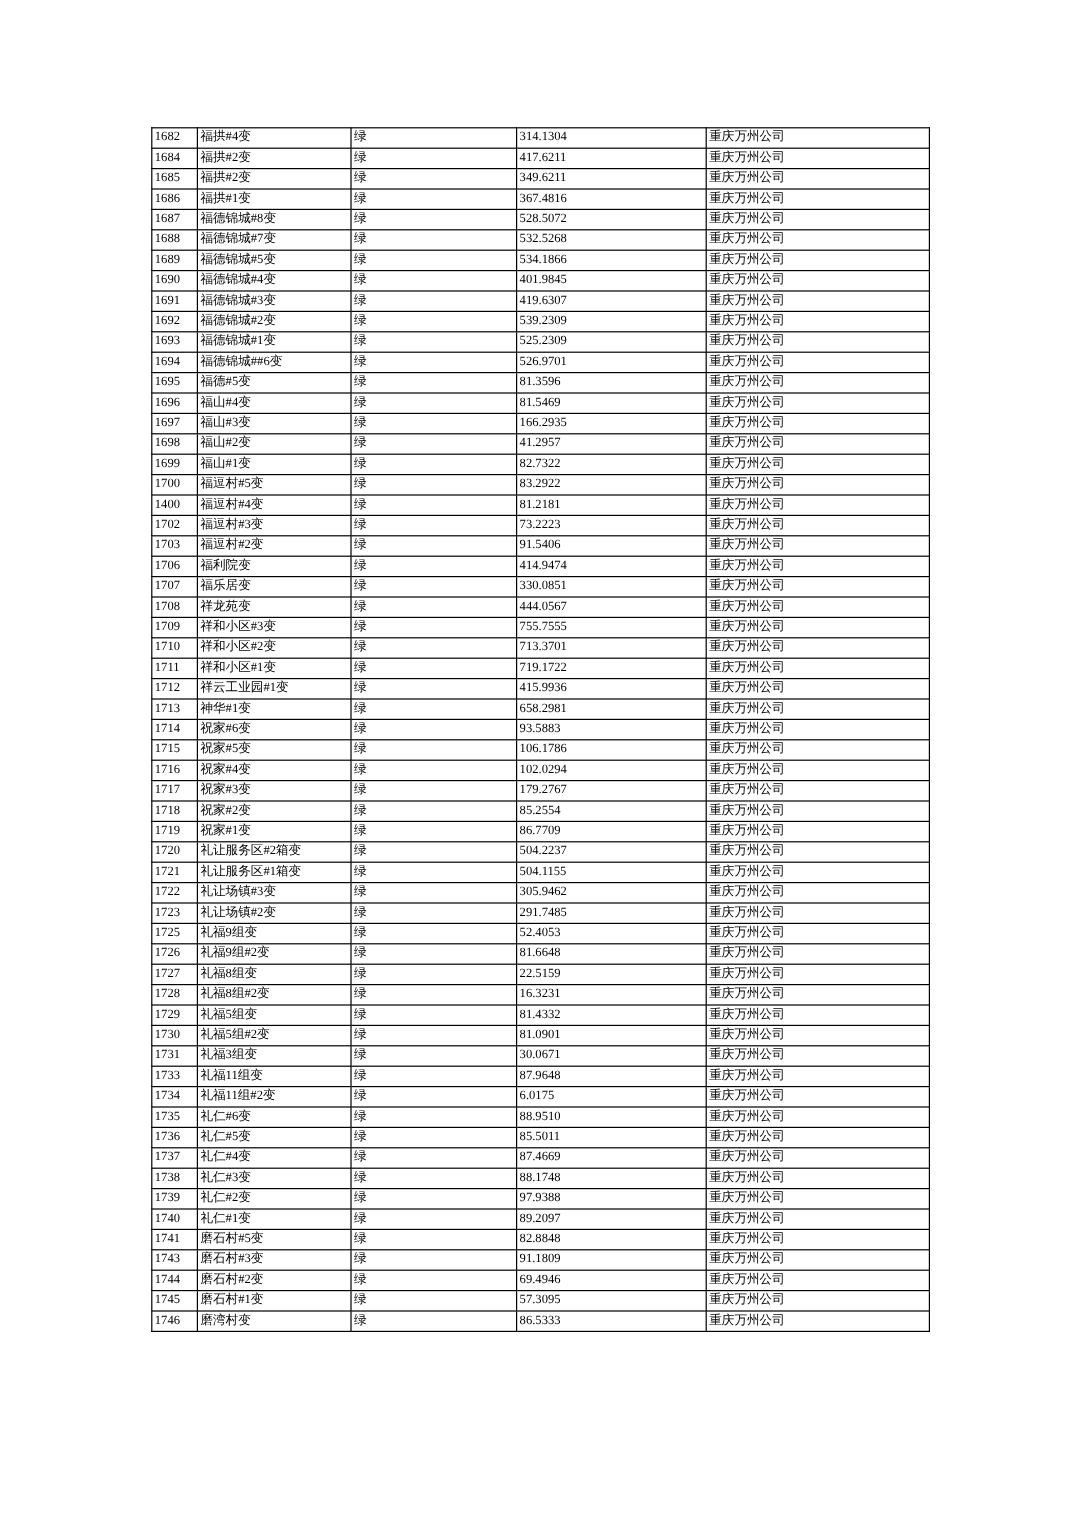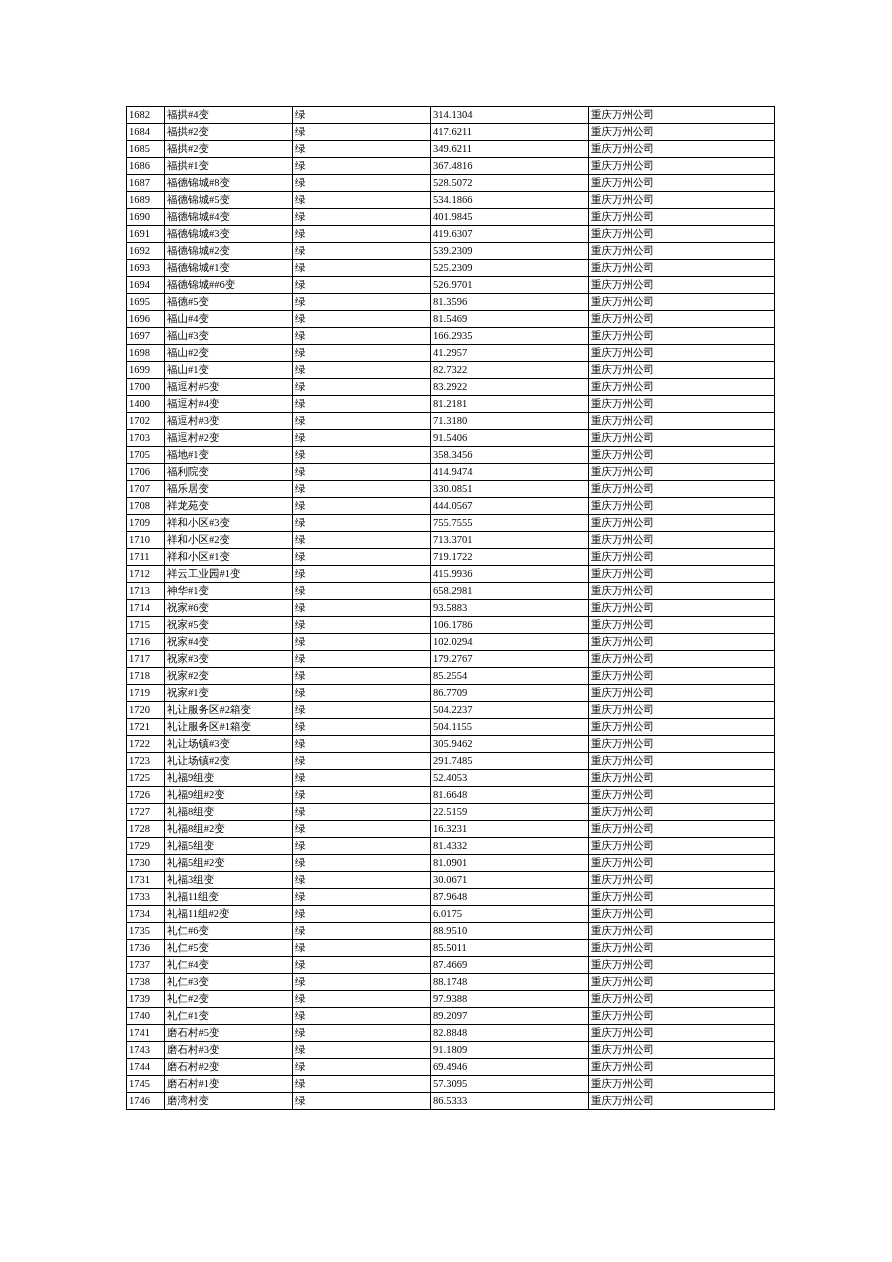--- a/index.html
+++ b/index.html
@@ -98,20 +98,27 @@
             <td class="company">重庆万州公司</td>
           </tr>
           <tr>
             <td class="id">1687</td>
             <td class="name">福德锦城#8变</td>
             <td class="color">绿</td>
             <td class="value">528.5072</td>
             <td class="company">重庆万州公司</td>
           </tr>
           <tr>
+            <td class="id">1688</td>
+            <td class="name">福德锦城#7变</td>
+            <td class="color">绿</td>
+            <td class="value">532.5268</td>
+            <td class="company">重庆万州公司</td>
+          </tr>
+          <tr>
             <td class="id">1689</td>
             <td class="name">福德锦城#5变</td>
             <td class="color">绿</td>
             <td class="value">534.1866</td>
             <td class="company">重庆万州公司</td>
           </tr>
           <tr>
             <td class="id">1690</td>
             <td class="name">福德锦城#4变</td>
             <td class="color">绿</td>
@@ -192,35 +199,28 @@
             <td class="id">1400</td>
             <td class="name">福逗村#4变</td>
             <td class="color">绿</td>
             <td class="value">81.2181</td>
             <td class="company">重庆万州公司</td>
           </tr>
           <tr>
             <td class="id">1702</td>
             <td class="name">福逗村#3变</td>
             <td class="color">绿</td>
-            <td class="value">71.3180</td>
+            <td class="value">73.2223</td>
             <td class="company">重庆万州公司</td>
           </tr>
           <tr>
             <td class="id">1703</td>
             <td class="name">福逗村#2变</td>
             <td class="color">绿</td>
             <td class="value">91.5406</td>
-            <td class="company">重庆万州公司</td>
-          </tr>
-          <tr>
-            <td class="id">1705</td>
-            <td class="name">福地#1变</td>
-            <td class="color">绿</td>
-            <td class="value">358.3456</td>
             <td class="company">重庆万州公司</td>
           </tr>
           <tr>
             <td class="id">1706</td>
             <td class="name">福利院变</td>
             <td class="color">绿</td>
             <td class="value">414.9474</td>
             <td class="company">重庆万州公司</td>
           </tr>
           <tr>

